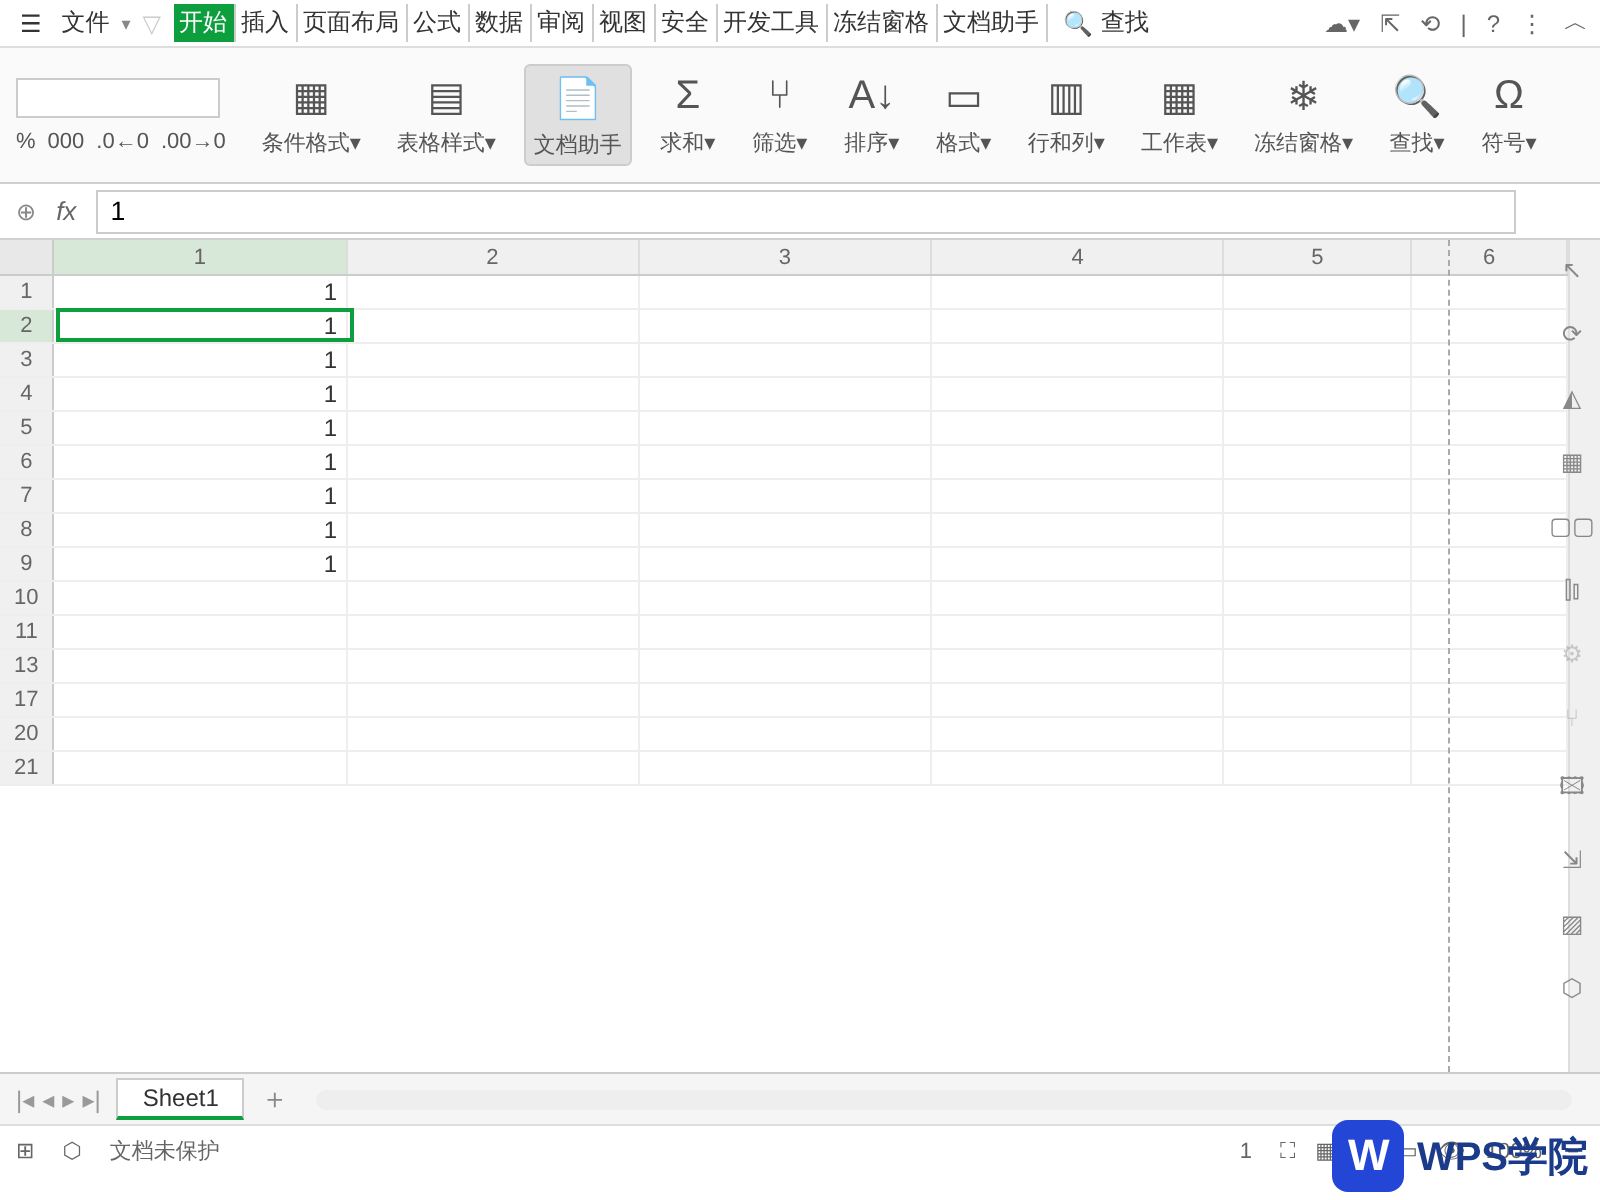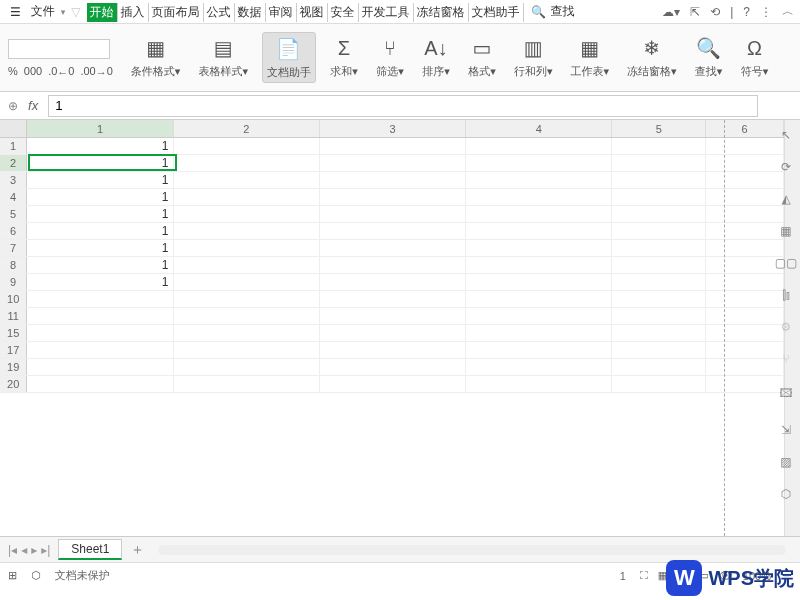--- a/index.html
+++ b/index.html
@@ -1,19 +1,19 @@
 <!DOCTYPE html>
 <html><head>
 <meta charset="utf-8">
 <style>
 *{box-sizing:border-box;margin:0;padding:0;font-family:"Microsoft YaHei",Arial,sans-serif}
 body{width:800px;height:600px;overflow:hidden;background:#fff;font-size:12px;color:#333;position:relative}
 .menubar{height:24px;display:flex;align-items:center;padding:0 6px;border-bottom:1px solid #ddd;gap:2px}
 .menu-btn{padding:2px 4px;cursor:pointer;display:flex;align-items:center}
-.tabs{display:flex;align-items:flex-end;height:20px}
+.tabs{display:flex;align-items:center;height:20px}
 .tab{padding:1px 3px;font-size:12px;cursor:pointer;border-right:1px solid #ccc}
 .tab.active{background:#0d9e3e;color:#fff}
 .search-area{display:flex;align-items:center;gap:4px;margin-left:6px}
 .right-tools{margin-left:auto;display:flex;gap:10px;align-items:center;color:#666}
 .ribbon{height:68px;border-bottom:1px solid #d0d0d0;display:flex;align-items:center;padding:0 8px;gap:14px;background:#fafafa}
 .ribbon-left{display:flex;flex-direction:column;gap:6px}
 .font-select{width:102px;height:20px;border:1px solid #ccc;background:#fff}
 .num-fmt{display:flex;gap:6px;color:#555;font-size:11px}
 .ribbon-group{display:flex;flex-direction:column;align-items:center;gap:2px;cursor:pointer;color:#555;font-size:11px;padding:2px 4px}
 .ribbon-group.active{background:#e0e0e0;border:1px solid #ccc;border-radius:3px}
@@ -258,48 +258,48 @@
         <div class="row">
           <div class="rh">11</div>
           <div class="cell" style="width: 150px;"></div>
           <div class="cell" style="width: 150px;"></div>
           <div class="cell" style="width: 150px;"></div>
           <div class="cell" style="width: 150px;"></div>
           <div class="cell" style="width: 96px;"></div>
           <div class="cell" style="width: 80px;"></div>
         </div>
         <div class="row">
-          <div class="rh">15</div>
+          <div class="rh">13</div>
           <div class="cell" style="width: 150px;"></div>
           <div class="cell" style="width: 150px;"></div>
           <div class="cell" style="width: 150px;"></div>
           <div class="cell" style="width: 150px;"></div>
           <div class="cell" style="width: 96px;"></div>
           <div class="cell" style="width: 80px;"></div>
         </div>
         <div class="row">
           <div class="rh">17</div>
           <div class="cell" style="width: 150px;"></div>
           <div class="cell" style="width: 150px;"></div>
           <div class="cell" style="width: 150px;"></div>
           <div class="cell" style="width: 150px;"></div>
           <div class="cell" style="width: 96px;"></div>
           <div class="cell" style="width: 80px;"></div>
         </div>
         <div class="row">
-          <div class="rh">19</div>
-          <div class="cell" style="width: 150px;"></div>
-          <div class="cell" style="width: 150px;"></div>
-          <div class="cell" style="width: 150px;"></div>
-          <div class="cell" style="width: 150px;"></div>
-          <div class="cell" style="width: 96px;"></div>
-          <div class="cell" style="width: 80px;"></div>
-        </div>
-        <div class="row">
           <div class="rh">20</div>
+          <div class="cell" style="width: 150px;"></div>
+          <div class="cell" style="width: 150px;"></div>
+          <div class="cell" style="width: 150px;"></div>
+          <div class="cell" style="width: 150px;"></div>
+          <div class="cell" style="width: 96px;"></div>
+          <div class="cell" style="width: 80px;"></div>
+        </div>
+        <div class="row">
+          <div class="rh">21</div>
           <div class="cell" style="width: 150px;"></div>
           <div class="cell" style="width: 150px;"></div>
           <div class="cell" style="width: 150px;"></div>
           <div class="cell" style="width: 150px;"></div>
           <div class="cell" style="width: 96px;"></div>
           <div class="cell" style="width: 80px;"></div>
         </div>
       </div>
     <div class="sel-box" id="selbox" style="left: 28px; top: 34px; width: 149px; height: 17px;"></div>
     <div class="vline" id="vline" style="left: 724px;"></div>

